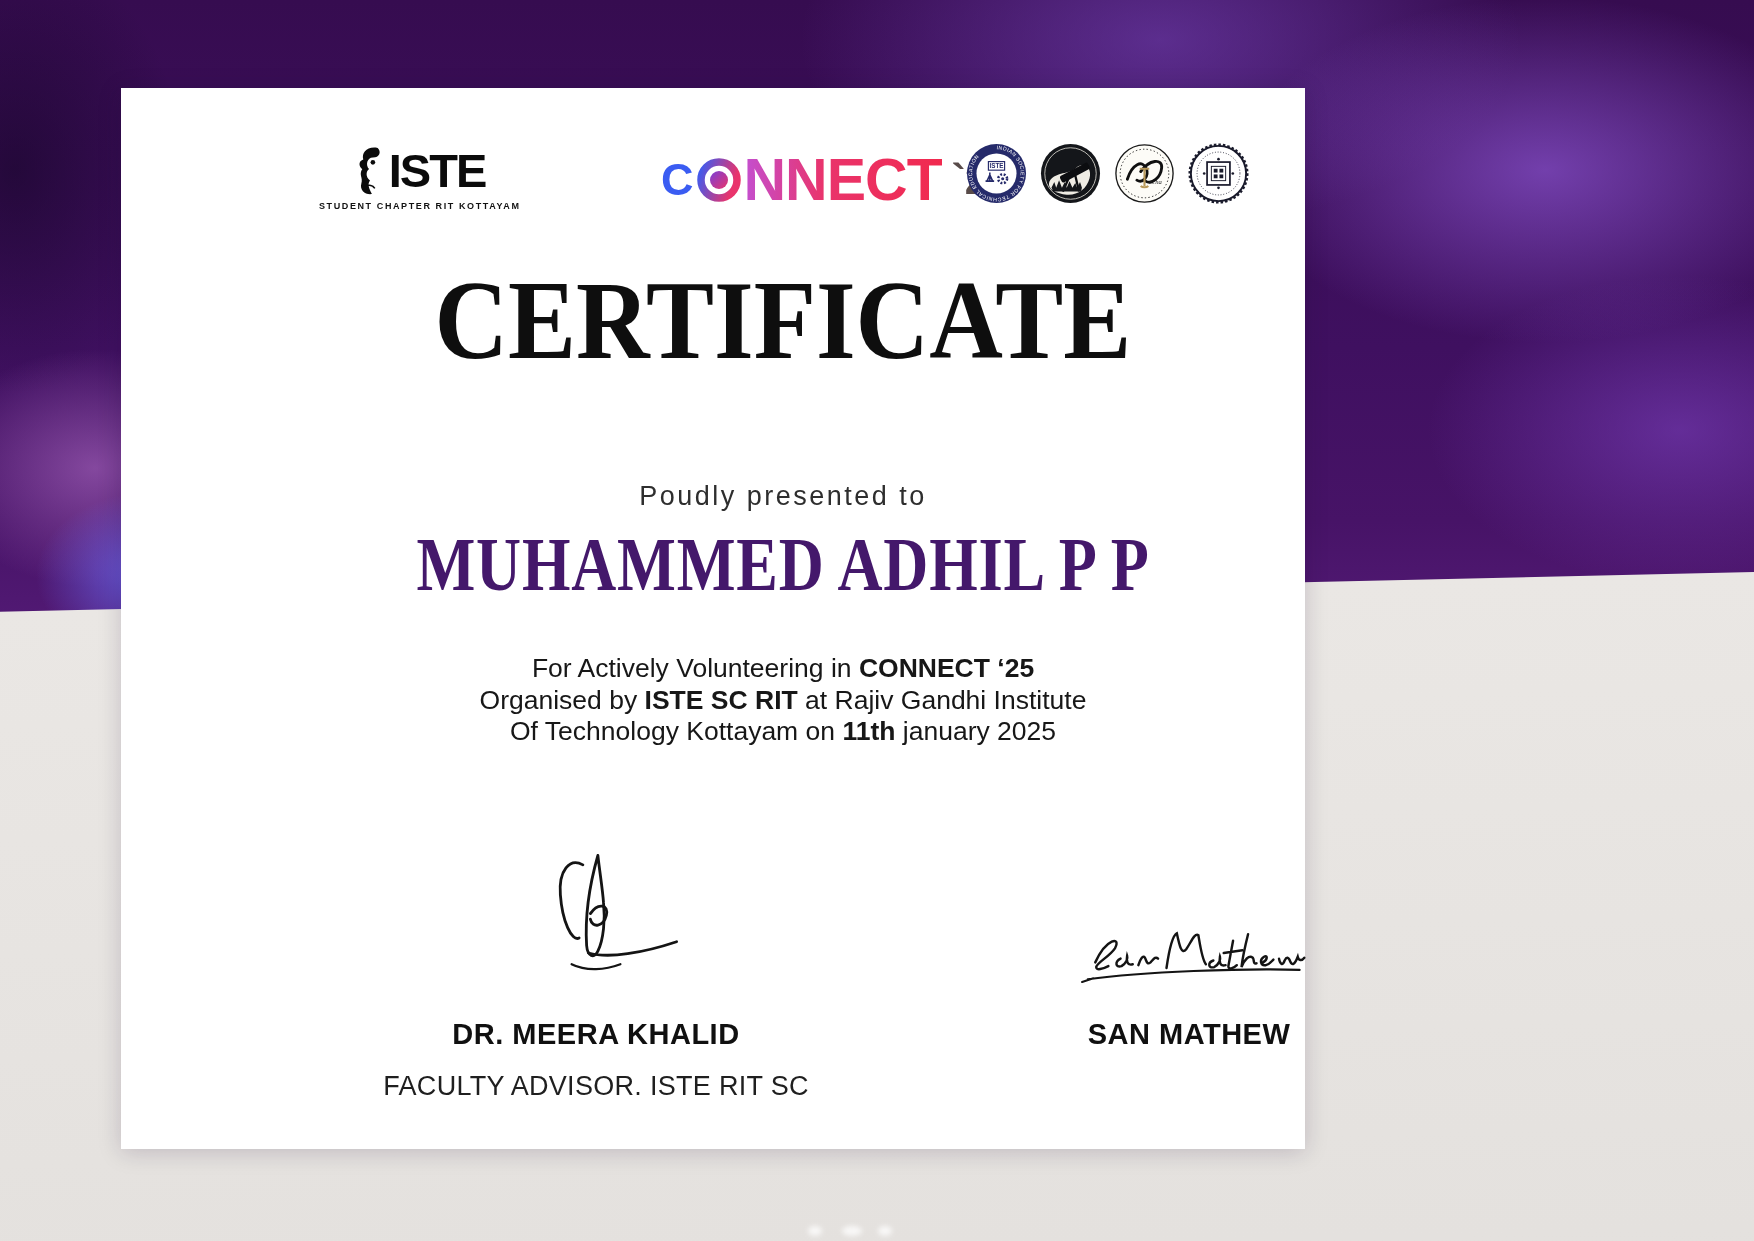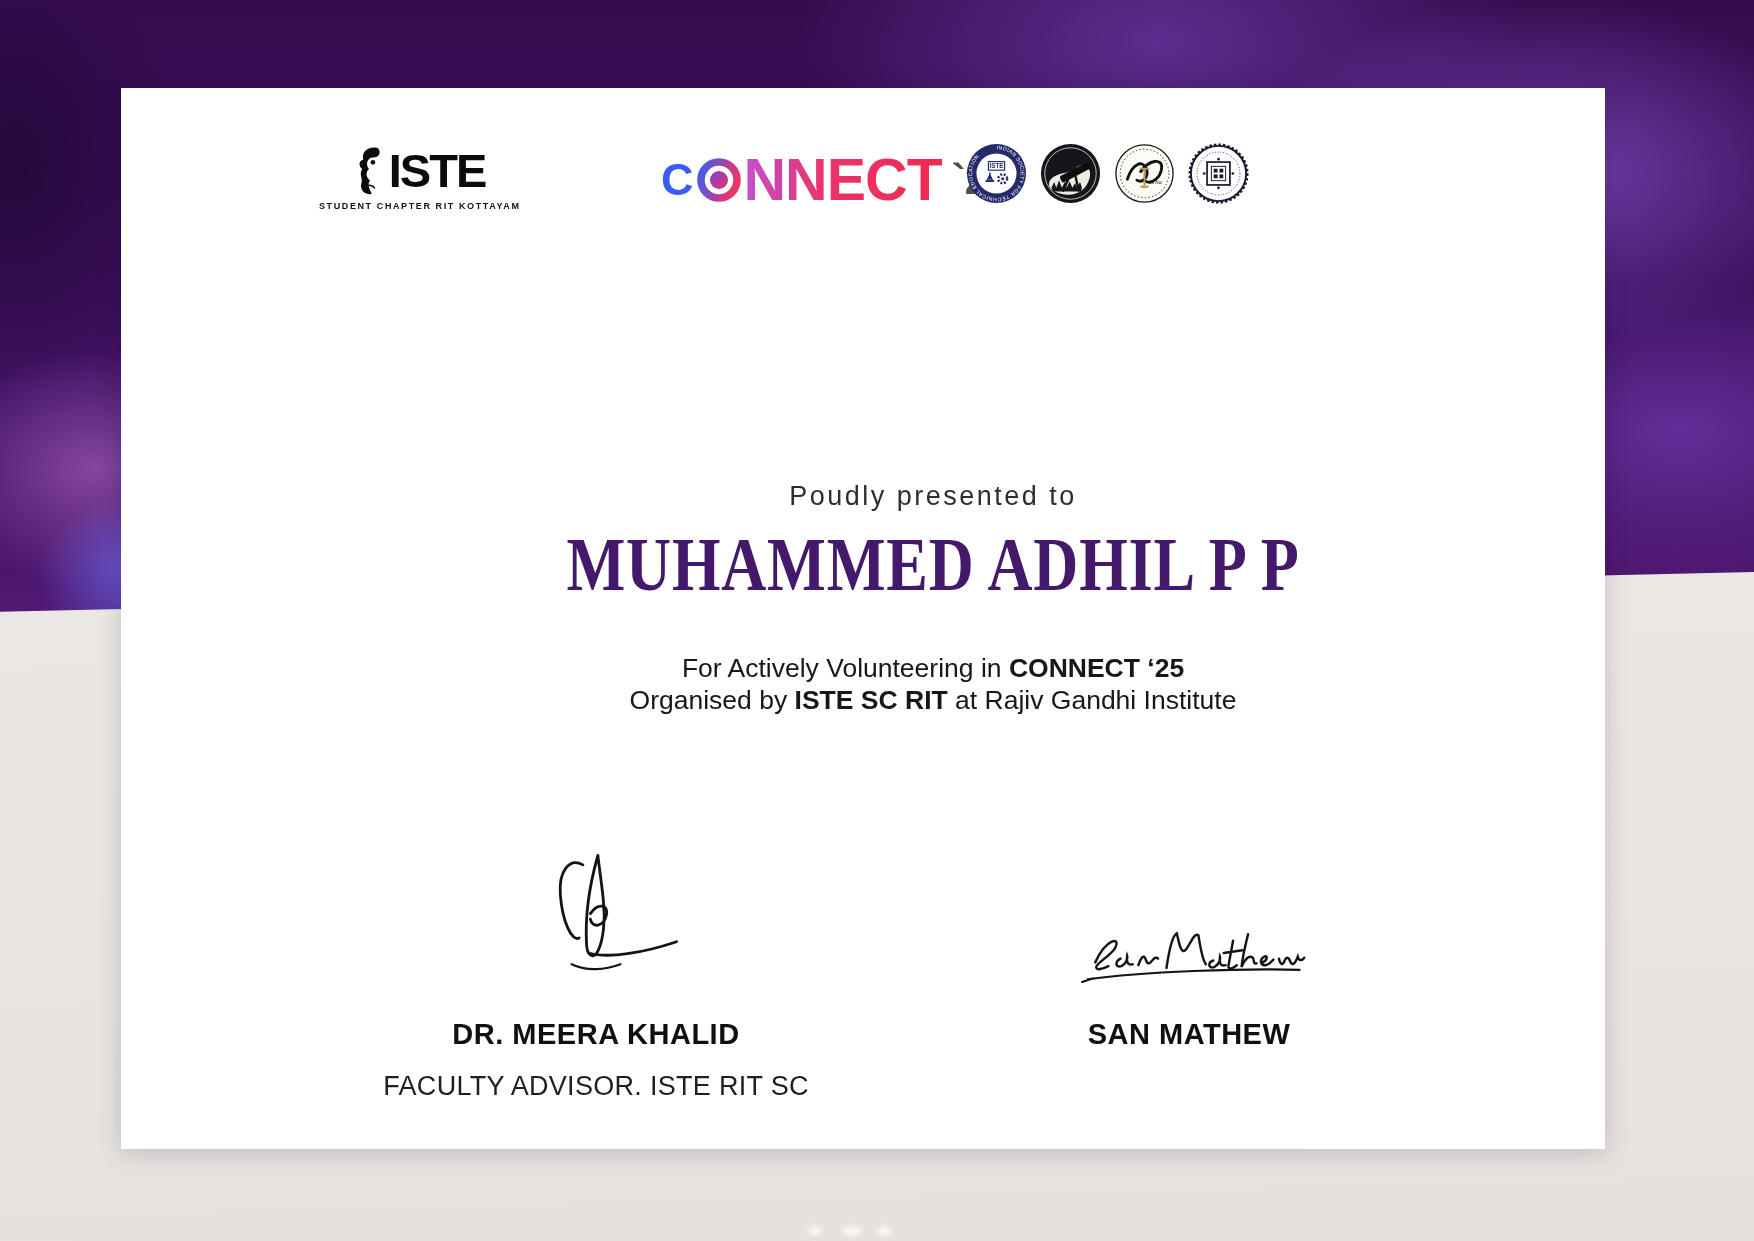--- a/index.html
+++ b/index.html
@@ -12,21 +12,21 @@
       radial-gradient(500px 260px at 1160px 40px, rgba(128,78,202,.5), rgba(128,78,202,0) 72%),
       radial-gradient(360px 220px at 1680px 430px, rgba(132,72,204,.5), rgba(132,72,204,0) 70%),
       radial-gradient(240px 320px at 15px 170px, rgba(18,4,34,.55), rgba(18,4,34,0) 70%),
       linear-gradient(180deg,#360c50 0%,#3f1060 28%,#471367 42%,#541b77 52%,#5d2380 62%,#56286f 100%);}
   .bg-slab{position:absolute;left:-70px;right:-70px;top:592px;height:760px;
     background:linear-gradient(180deg,#eae7e4 0%,#e7e4e1 45%,#e3e0dd 100%);
     transform:rotate(-1.3deg);}
   .bottom-marks{position:absolute;left:800px;top:1222px;width:100px;height:18px;opacity:.75;filter:blur(2.5px);}
   .bottom-marks i{position:absolute;top:4px;width:14px;height:10px;border-radius:50%;background:#fff;}
   .bottom-marks i:nth-child(1){left:8px}.bottom-marks i:nth-child(2){left:42px;width:20px}.bottom-marks i:nth-child(3){left:78px}
-  .card{position:absolute;left:121px;top:88px;width:1484px;height:1061px;background:#fff;
+  .card{position:absolute;left:121px;top:88px;width:1184px;height:1061px;background:#fff;
     box-shadow:0 3px 22px rgba(28,8,48,.18);}
   
   .iste-logo{position:absolute;left:198px;top:58px;width:200px;text-align:center;color:#0b0b0b;}
   .iste-row{display:flex;align-items:flex-start;justify-content:center;gap:2px;}
   .iste-word{font-size:47px;font-weight:900;letter-spacing:-2px;line-height:50px;}
   .iste-caption{font-size:9px;font-weight:700;letter-spacing:1.6px;margin-top:1px;white-space:nowrap;color:#111;}
   .connect-logo{position:absolute;left:540px;top:58px;width:320px;display:flex;align-items:center;gap:2px;}
   .connect-c{font-size:45px;font-weight:800;color:var(--connect_blue);letter-spacing:0;}
   .connect-nnect{font-size:59px;font-weight:700;
     background:linear-gradient(90deg,var(--connect_violet) 0%,var(--connect_pink) 40%,var(--connect_red) 100%);
@@ -159,26 +159,28 @@
             <circle cx="32" cy="17" r="1.4"></circle>
               <circle cx="32" cy="47" r="1.4"></circle>
             <circle cx="17" cy="32" r="1.4"></circle>
               <circle cx="47" cy="32" r="1.4"></circle>
           </g>
         </svg>
       </span>
     </div>
 
     <div class="content">
+      <div class="tblock title"><span>CERTIFICATE</span></div>
       <div class="tblock recipient"><span>MUHAMMED ADHIL P P</span></div>
       <div class="tblock presented">Poudly presented to</div>
 
       <div class="tblock bodytext">
         <div class="body-line"><span>For Actively Volunteering in </span><b>CONNECT ‘25</b></div>
         <div class="body-line"><span>Organised by </span><b>ISTE SC RIT</b><span> at Rajiv Gandhi Institute</span></div>
+        <div class="body-line"><span>Of Technology Kottayam on </span><b>11th</b><span> january 2025</span></div>
       </div>
 
       <div class="sig sig-left">
         <svg width="220" height="150" viewBox="0 0 220 160" fill="none" stroke="#141414" stroke-width="3" stroke-linecap="round">
           <path d="M96,18 C82,10 70,24 72,50 C74,78 84,100 92,96"></path>
           <path d="M112,8 C104,36 98,72 100,104 C101,116 108,118 112,110 C118,98 120,76 118,58 C117,44 114,26 112,8"></path>
           <path d="M104,70 C112,58 124,60 121,72 C118,84 106,86 104,76"></path>
           <path d="M102,112 C124,118 160,112 196,100"></path>
           <path d="M84,124 C100,132 120,130 136,124" stroke-width="2.4"></path>
         </svg>

